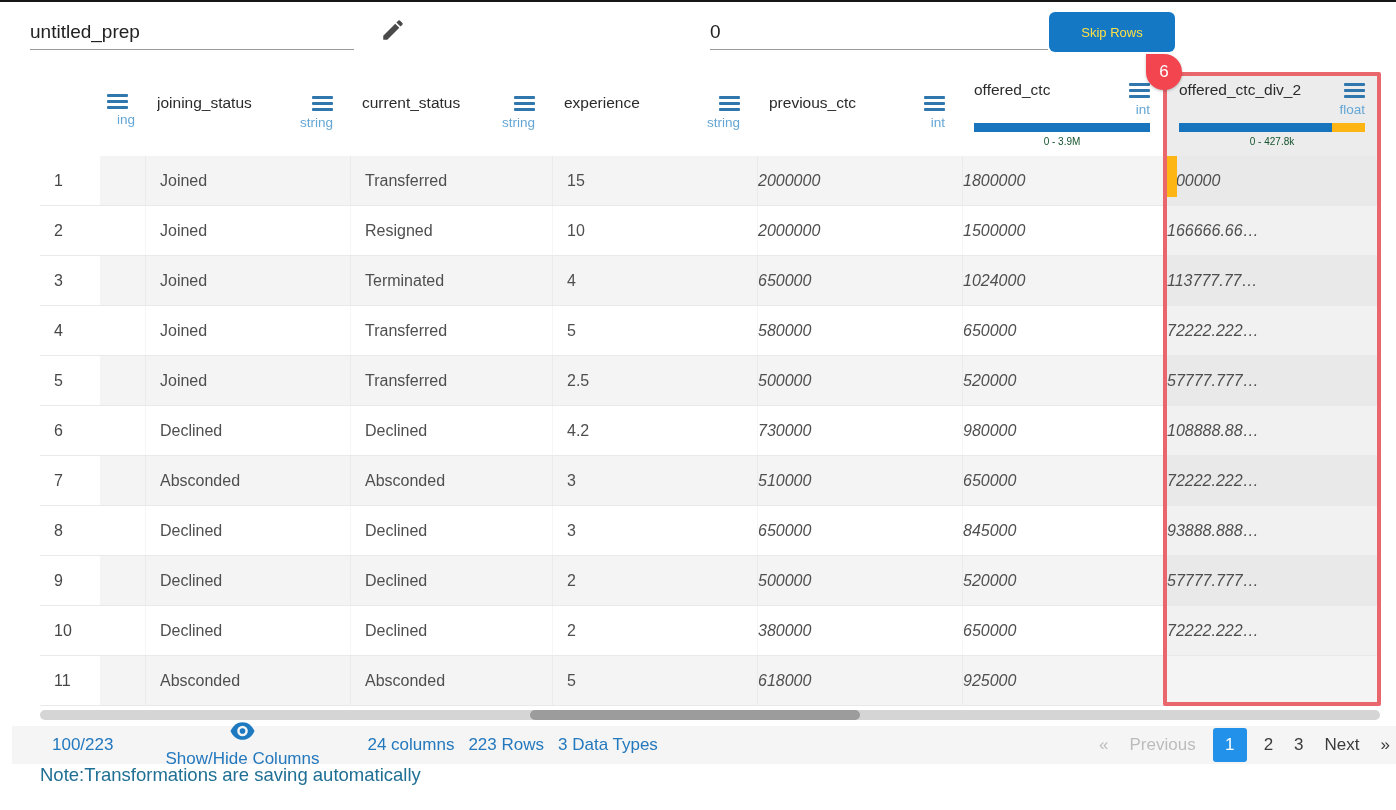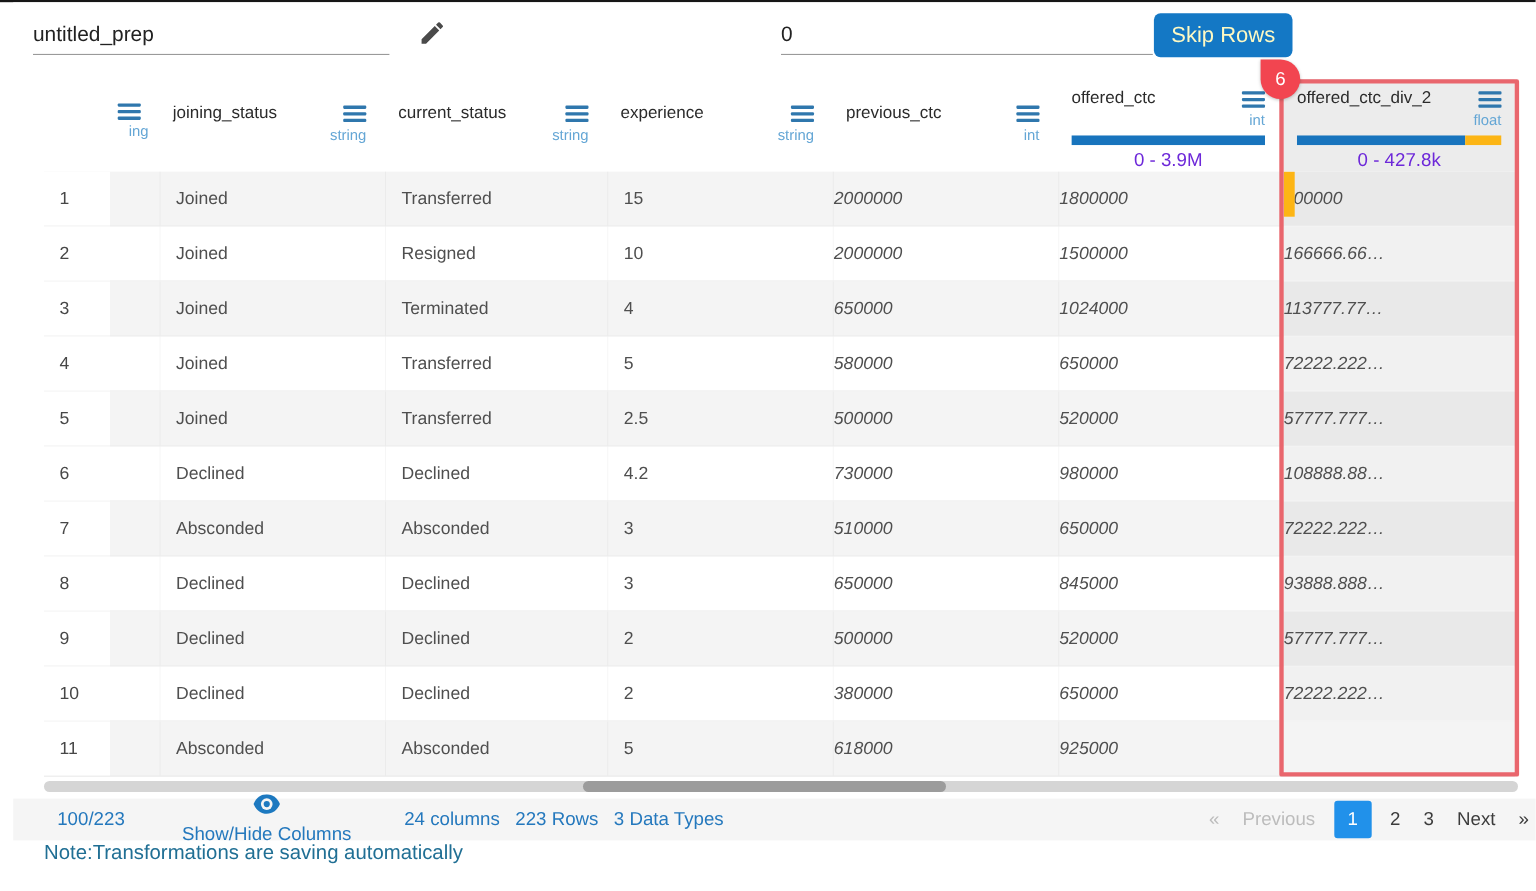--- a/index.html
+++ b/index.html
@@ -23,39 +23,39 @@
     font-family:"Liberation Sans", sans-serif; font-size:19px; color:#222; outline:none;
   }
   .pencil-btn{position:absolute; left:366px; top:14px; width:30px; height:30px; background:none; border:none; cursor:pointer;}
   .skip-input{
     position:absolute; left:698px; top:12px; width:338px; height:36px;
     border:none; border-bottom:1px solid #9a9a9a; background:transparent;
     font-family:"Liberation Sans", sans-serif; font-size:19px; color:#222; outline:none;
   }
   .skip-btn{
     position:absolute; left:1037px; top:10px; width:126px; height:40px;
-    background:var(--button_blue); color:#fef9c3; border:none; border-radius:6px;
-    font-family:"Liberation Sans", sans-serif; font-size:20px; cursor:pointer;
+    background:var(--button_blue); color:#fde047; border:none; border-radius:6px;
+    font-family:"Liberation Sans", sans-serif; font-size:13px; cursor:pointer;
   }
   
   .grid-row{display:grid; grid-template-columns:60px 35px 200px 197px 200px 200px 200px 210px; column-gap:5px;}
   .thead{position:absolute; left:40px; top:70px; width:1337px;}
   .hcell{background:#fff; height:84px; padding:22px 12px 8px; position:relative;}
   .hcell.stat{padding-top:9px;}
   .hcell.selected{background:#ececec;}
   .htop{display:flex; justify-content:space-between; align-items:center;}
   .htop.right{justify-content:flex-end;}
   .htitle{font-size:15.5px; color:#2b2b2b; white-space:nowrap; overflow:hidden;}
   .burger{width:21px; display:flex; flex-direction:column; gap:3px; cursor:pointer; flex:none;}
   .burger i{display:block; height:3px; background:var(--burger_blue); border-radius:1px;}
   .htype{text-align:right; font-size:13.5px; color:var(--type_blue); margin-top:3px;}
   .hbar{height:9px; margin-top:6px; display:flex; overflow:hidden;}
   .hbar .b{background:var(--bar_blue); height:100%;}
   .hbar .y{background:var(--bar_yellow); height:100%;}
-  .hrange{text-align:center; font-size:17px; color:#6d28d9; margin-top:4px;}
+  .hrange{text-align:center; font-size:10px; color:#14532d; margin-top:4px;}
   
   .tbody{position:absolute; left:40px; top:154px; width:1337px;}
   .body-row{height:50px; background:#fff; border-bottom:1px solid #e9e9e9;}
   .body-row.stripe{background:#f4f4f4;}
   .cell{line-height:49px; font-size:16px; color:#4f4f4f; white-space:nowrap; overflow:hidden; position:relative;}
   .c-num{padding-left:14px; background:#fff; color:#474747;}
   .c-str{padding-left:14px;}
   .c-int{padding-right:16px;font-style:italic;}
   .c-str,.c-int{border-left:1px solid rgba(0,0,0,0.035);}
   .body-row .c-sel{background:#f1f1f1; border-left:none;}

